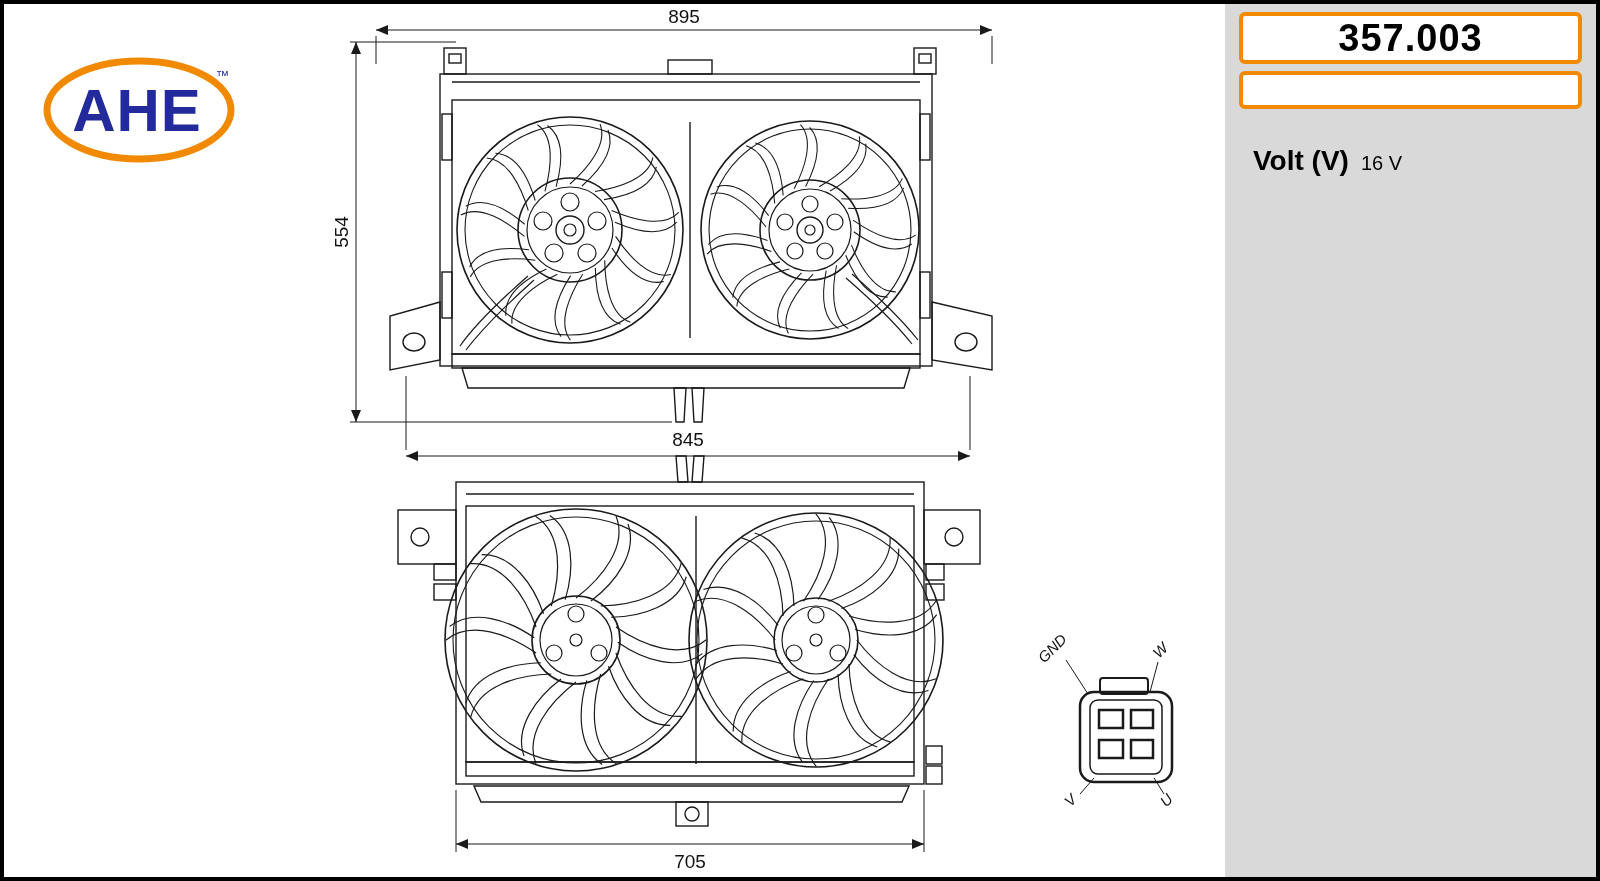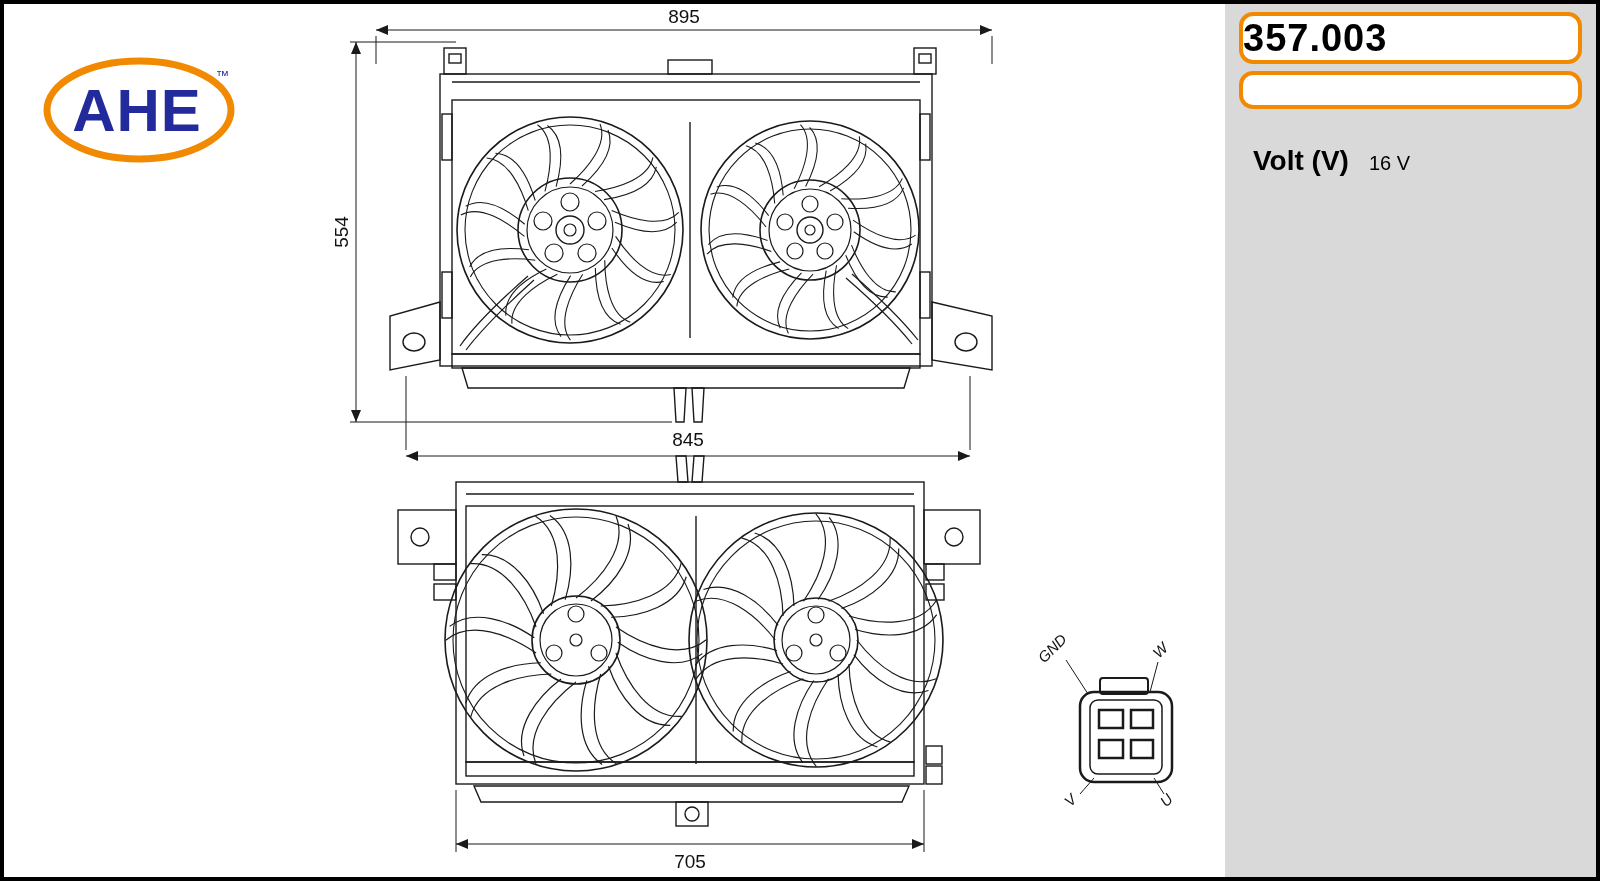--- a/index.html
+++ b/index.html
@@ -19,31 +19,31 @@
   }
   .side-panel {
     position: absolute; right: 0; top: 0;
     width: 371px; height: 873px;
     background: #d9d9d9;
     padding: 8px 14px 0 14px;
   }
   .pn-box {
     border: 4px solid #f18a00;
     background: #ffffff;
-    border-radius: 14px;
+    border-radius: 6px;
     height: 52px;
-    display: flex; align-items: center; justify-content: flex-start;
+    display: flex; align-items: center; justify-content: center;
     font-size: 38px; font-weight: bold; color: #000000;
     letter-spacing: 1px;
   }
   .pn-box.empty { height: 38px; margin-top: 7px; }
   .volt-row {
     margin-top: 36px;
     padding-left: 14px;
-    display: flex; align-items: baseline; gap: 20px;
+    display: flex; align-items: baseline; gap: 12px;
   }
   .volt-label { font-size: 28px; font-weight: bold; color: #000; }
   .volt-value { font-size: 20px; color: #000; }
   svg text { font-family: "Liberation Sans", sans-serif; }
   .dim { font-size: 19px; fill: #111111; }
   .pin-label { font-size: 15px; font-style: italic; fill: #111111; }
 </style>
 </head>
 <body>
 

